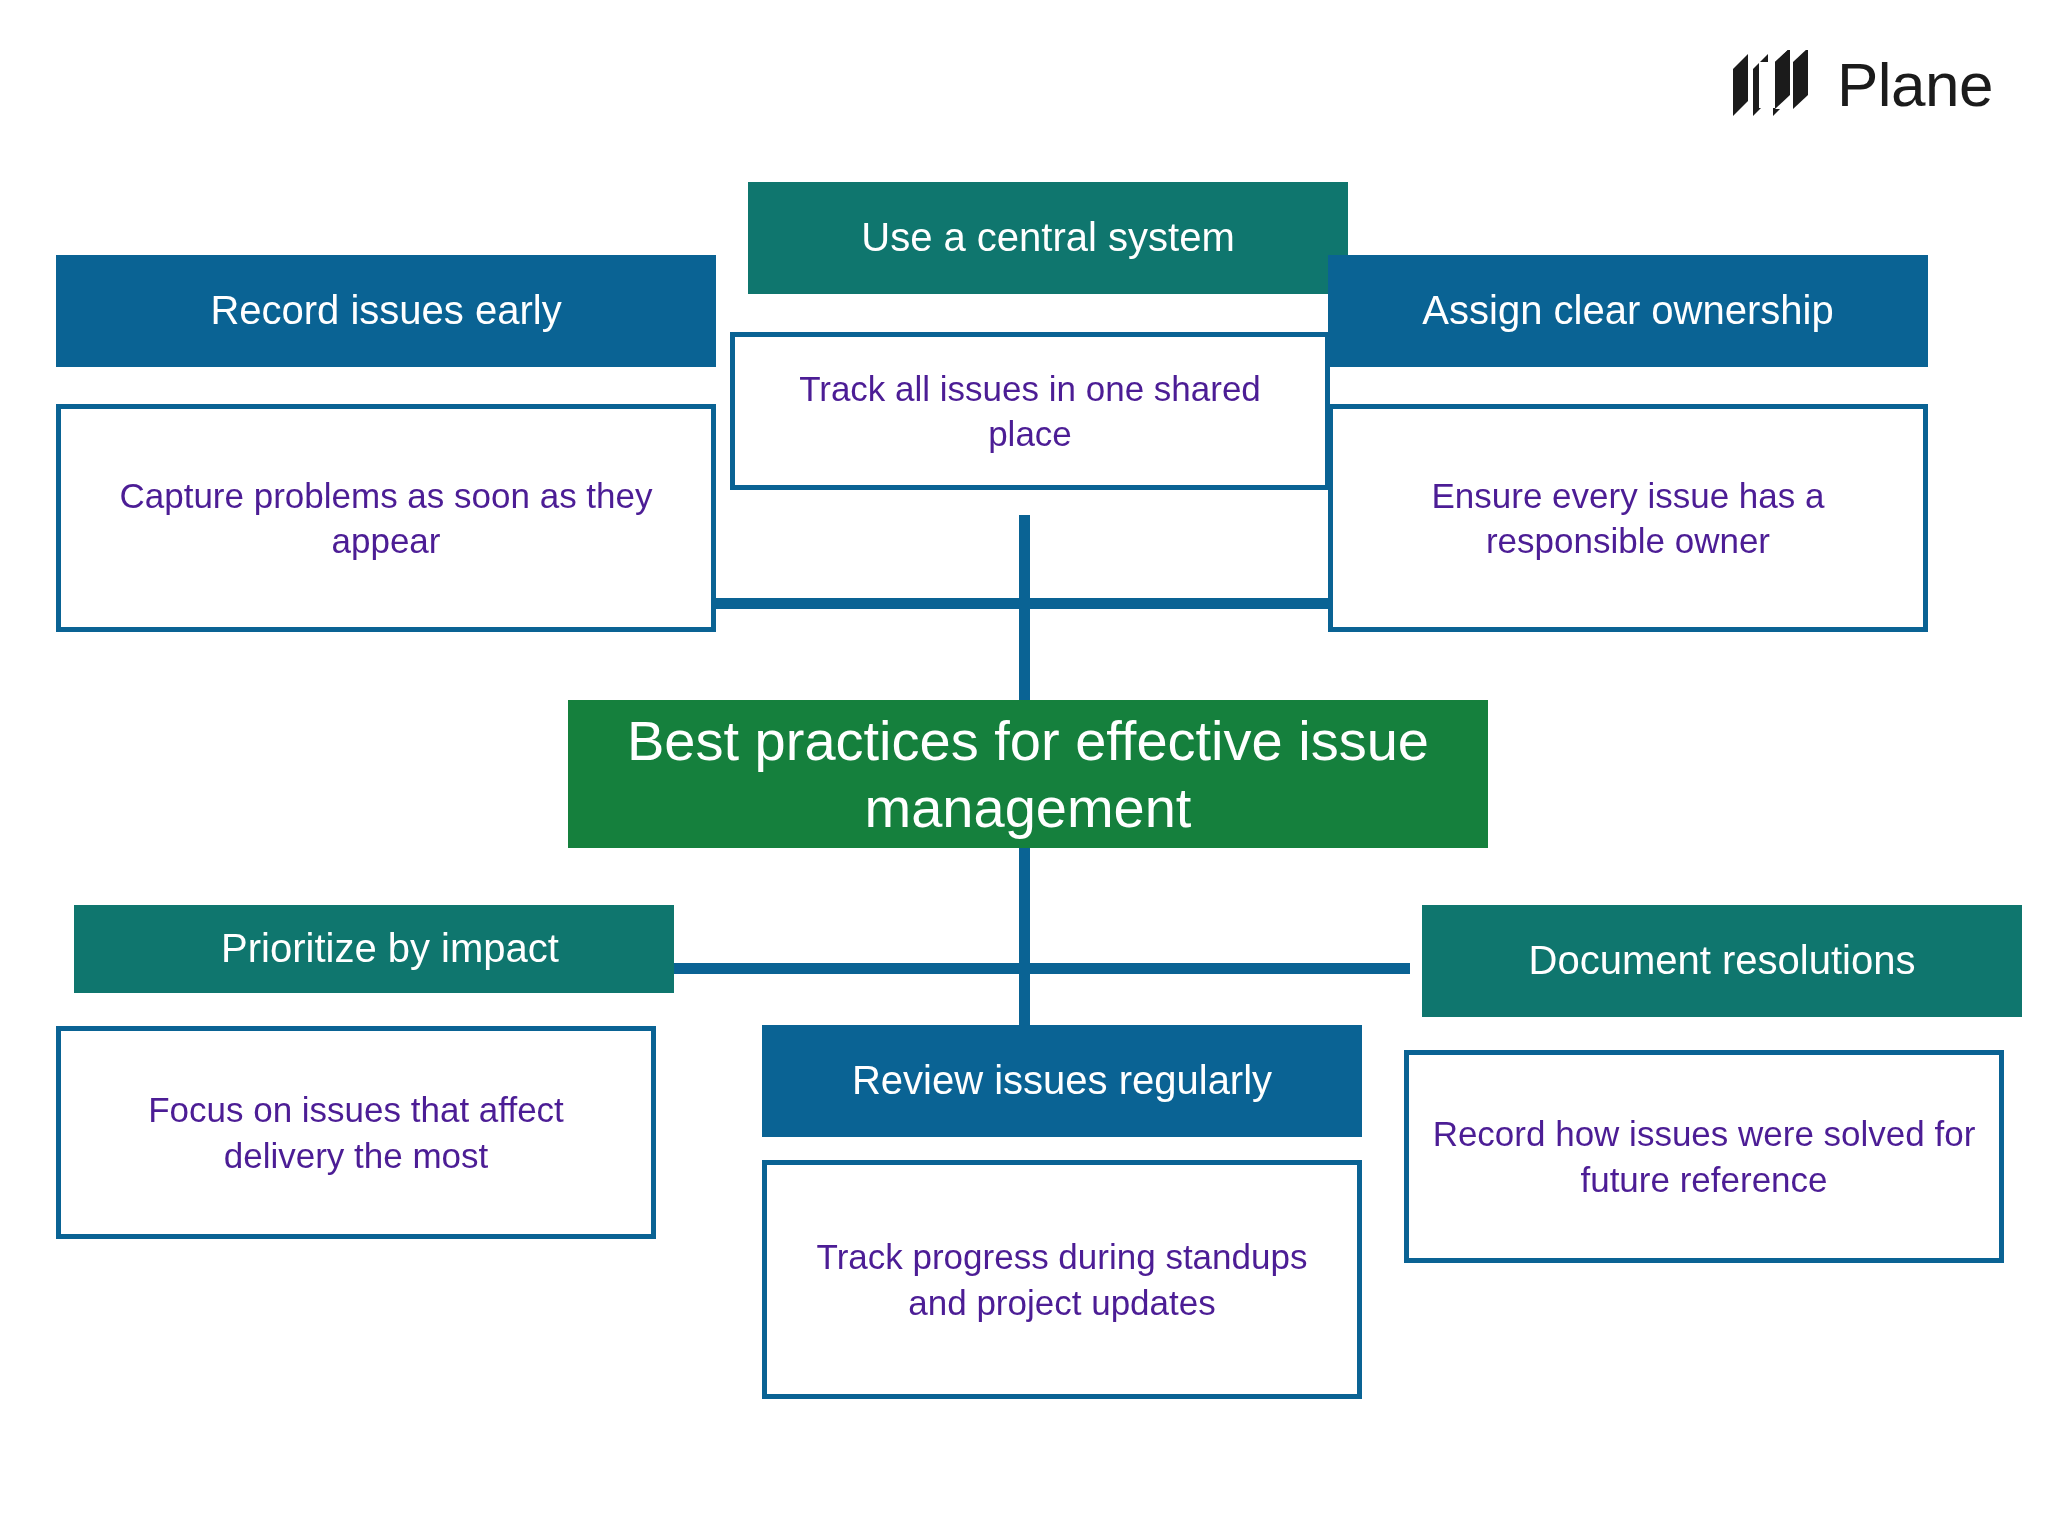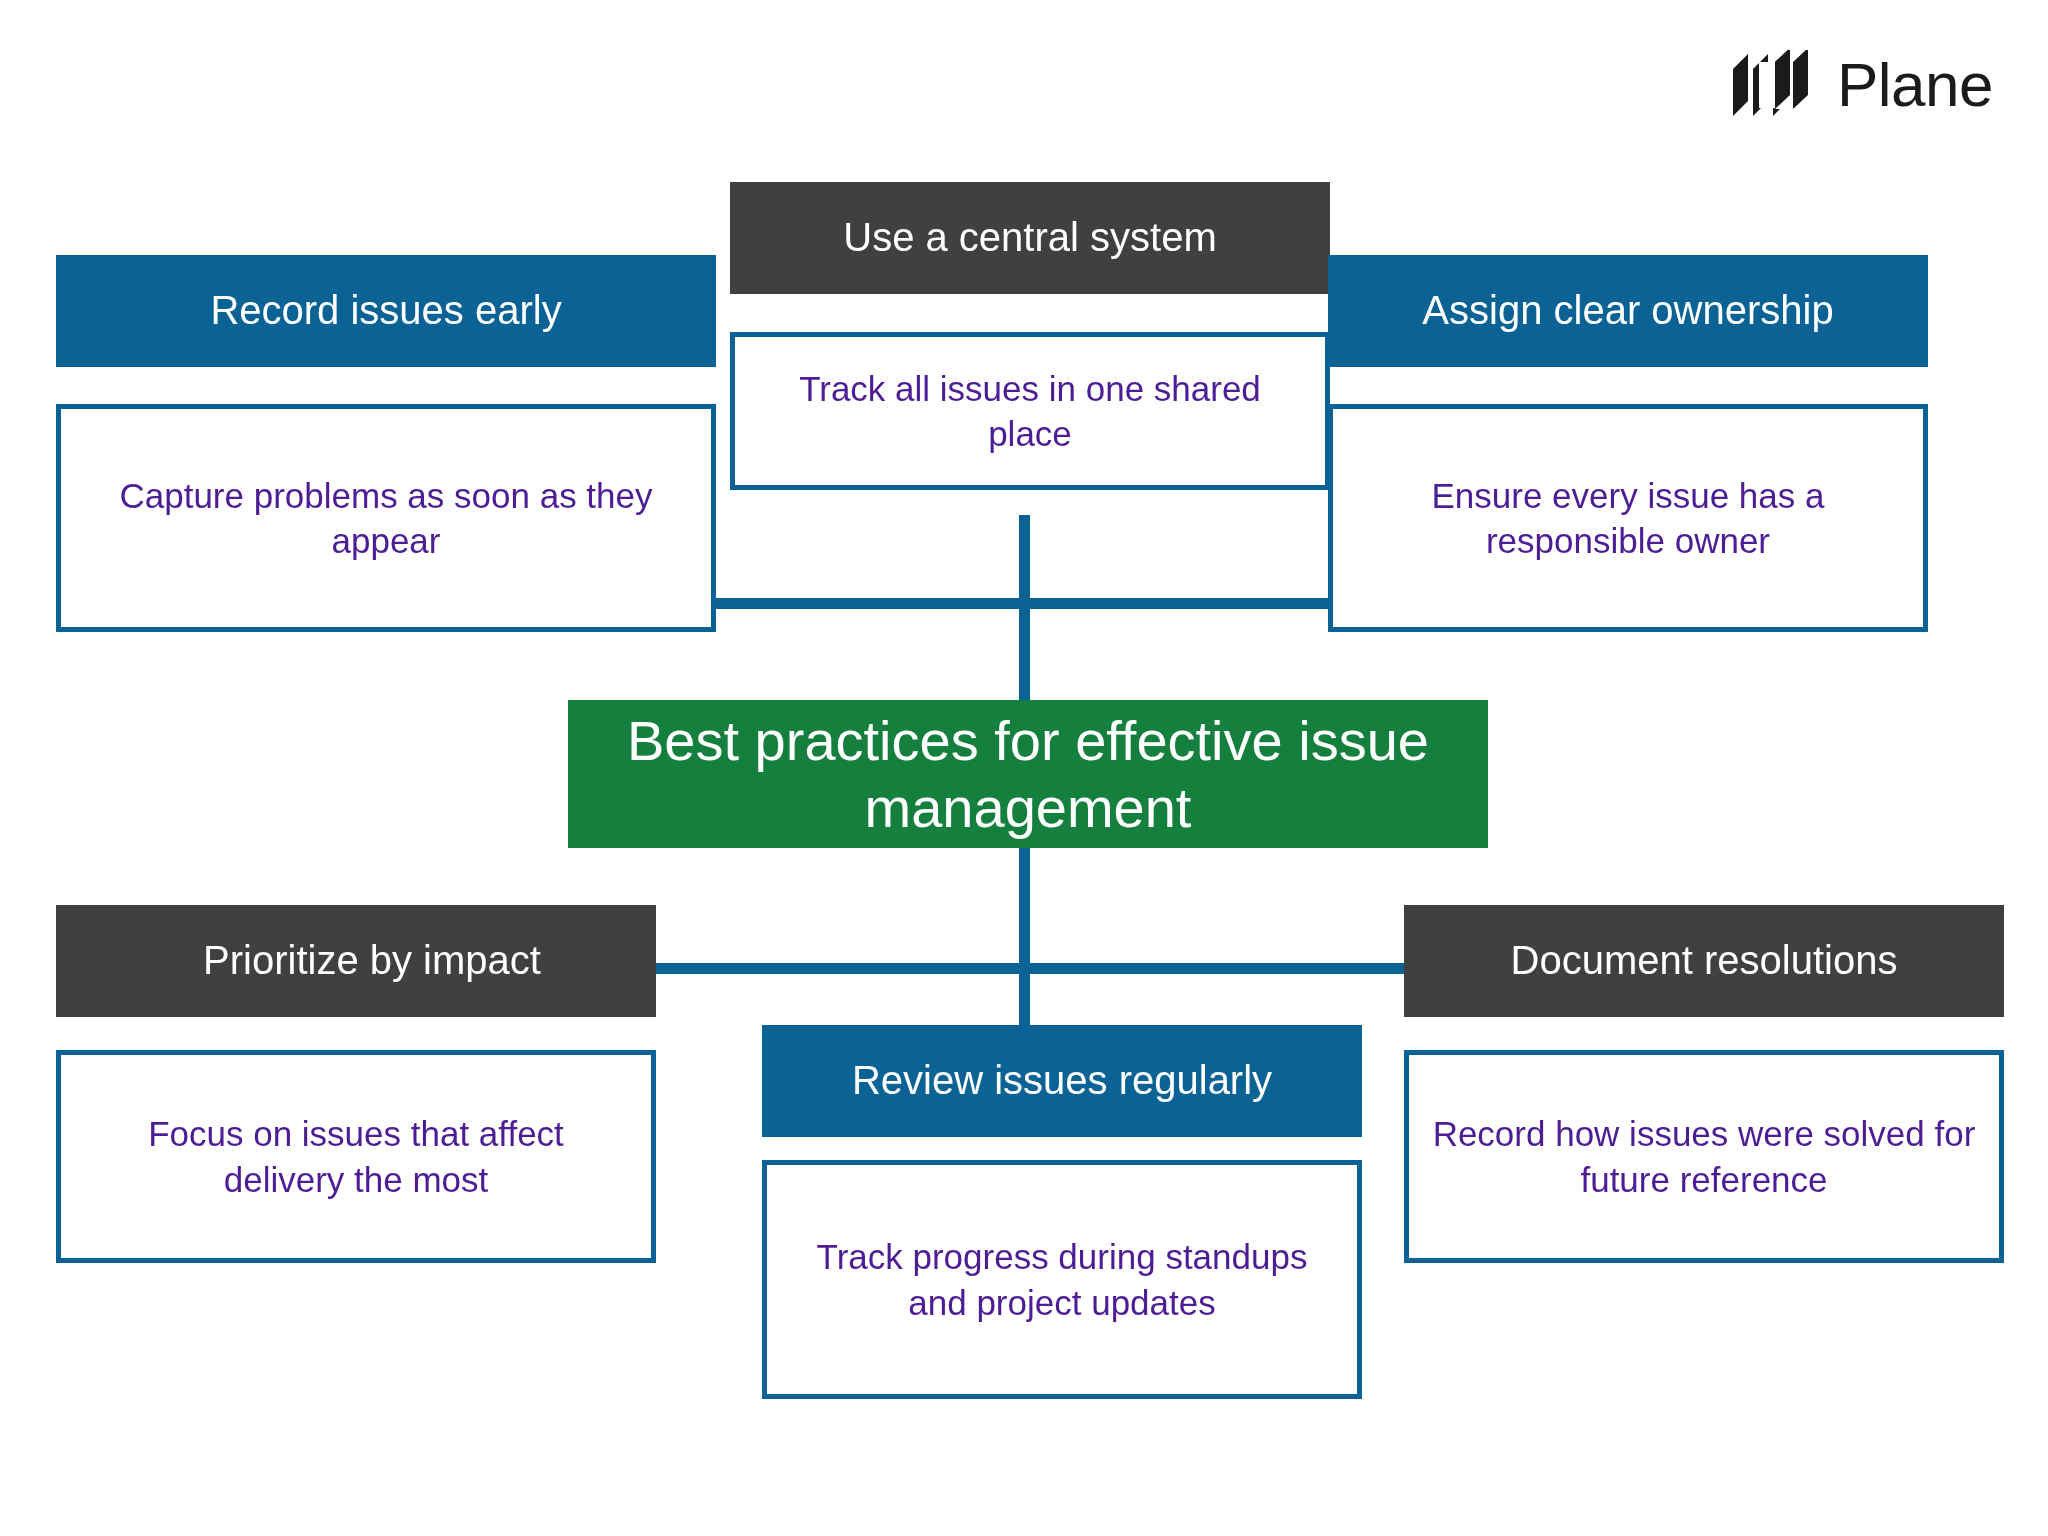--- a/index.html
+++ b/index.html
@@ -62,21 +62,21 @@
     align-items: center;
     justify-content: center;
     text-align: center;
     color: #ffffff;
     font-size: 40px;
     font-weight: 400;
     line-height: 1.18;
     padding: 6px 16px;
   }
   .node-head.dark  { background: #0a6394; }
-  .node-head.light { background: #404040; }
+  .node-head.light { background: #0f766e; margin-left: 18px; }
 
   .node-body {
     box-sizing: border-box;
     width: 100%;
     display: flex;
     align-items: center;
     justify-content: center;
     text-align: center;
     background: #ffffff;
     border: 5px solid #0a6394;
@@ -102,21 +102,21 @@
     padding: 8px 40px;
   }
 
   
   
   #n-record            { left: 56px;  top: 255px; width: 660px; }
   #n-record .node-head { height: 112px; }
   #n-record .node-body { height: 228px; margin-top: 37px; }
 
   #n-priority            { left: 56px;  top: 905px; width: 600px; }
-  #n-priority .node-head { height: 112px; padding-left: 48px; }
+  #n-priority .node-head { height: 88px; padding-left: 48px; }
   #n-priority .node-body { height: 213px; margin-top: 33px; }
 
   
   #n-central            { left: 730px; top: 182px; width: 600px; }
   #n-central .node-head { height: 112px; }
   #n-central .node-body { height: 158px; margin-top: 38px; }
 
   #n-review            { left: 762px; top: 1025px; width: 600px; }
   #n-review .node-head { height: 112px; }
   #n-review .node-body { height: 239px; margin-top: 23px; }

